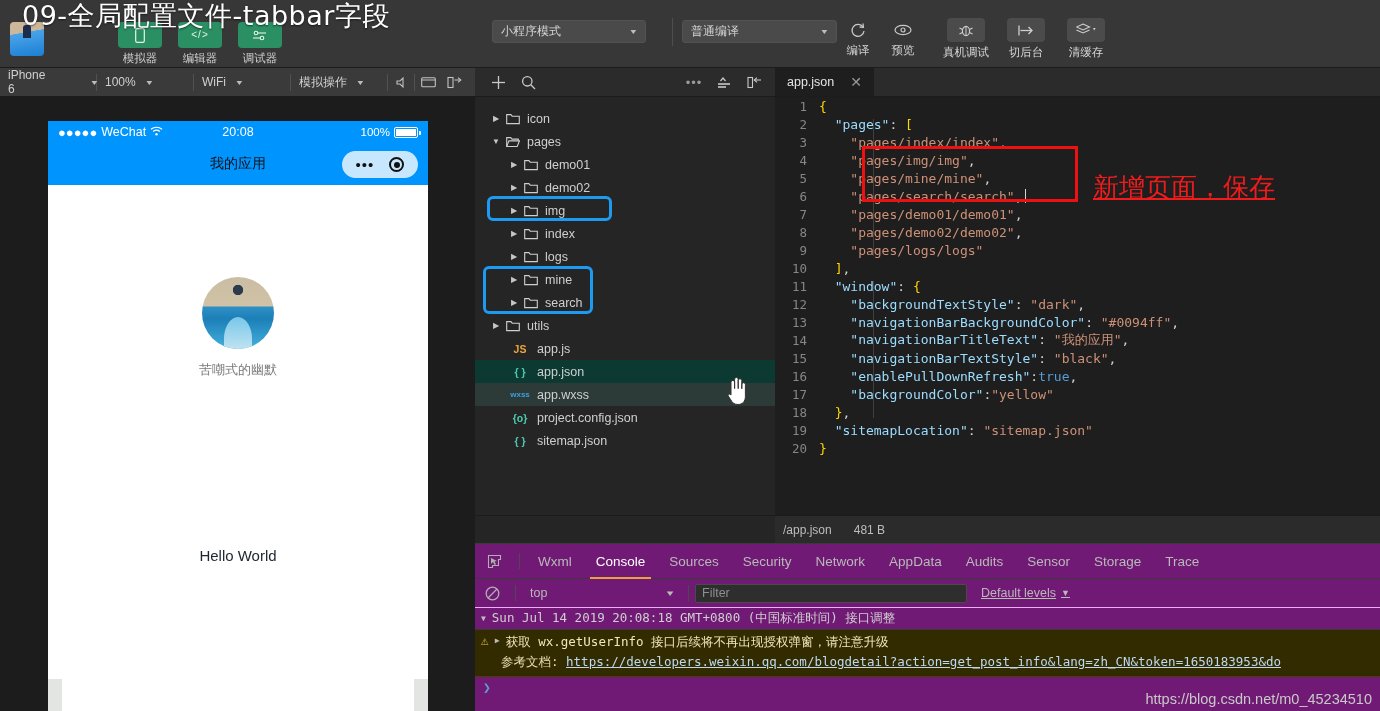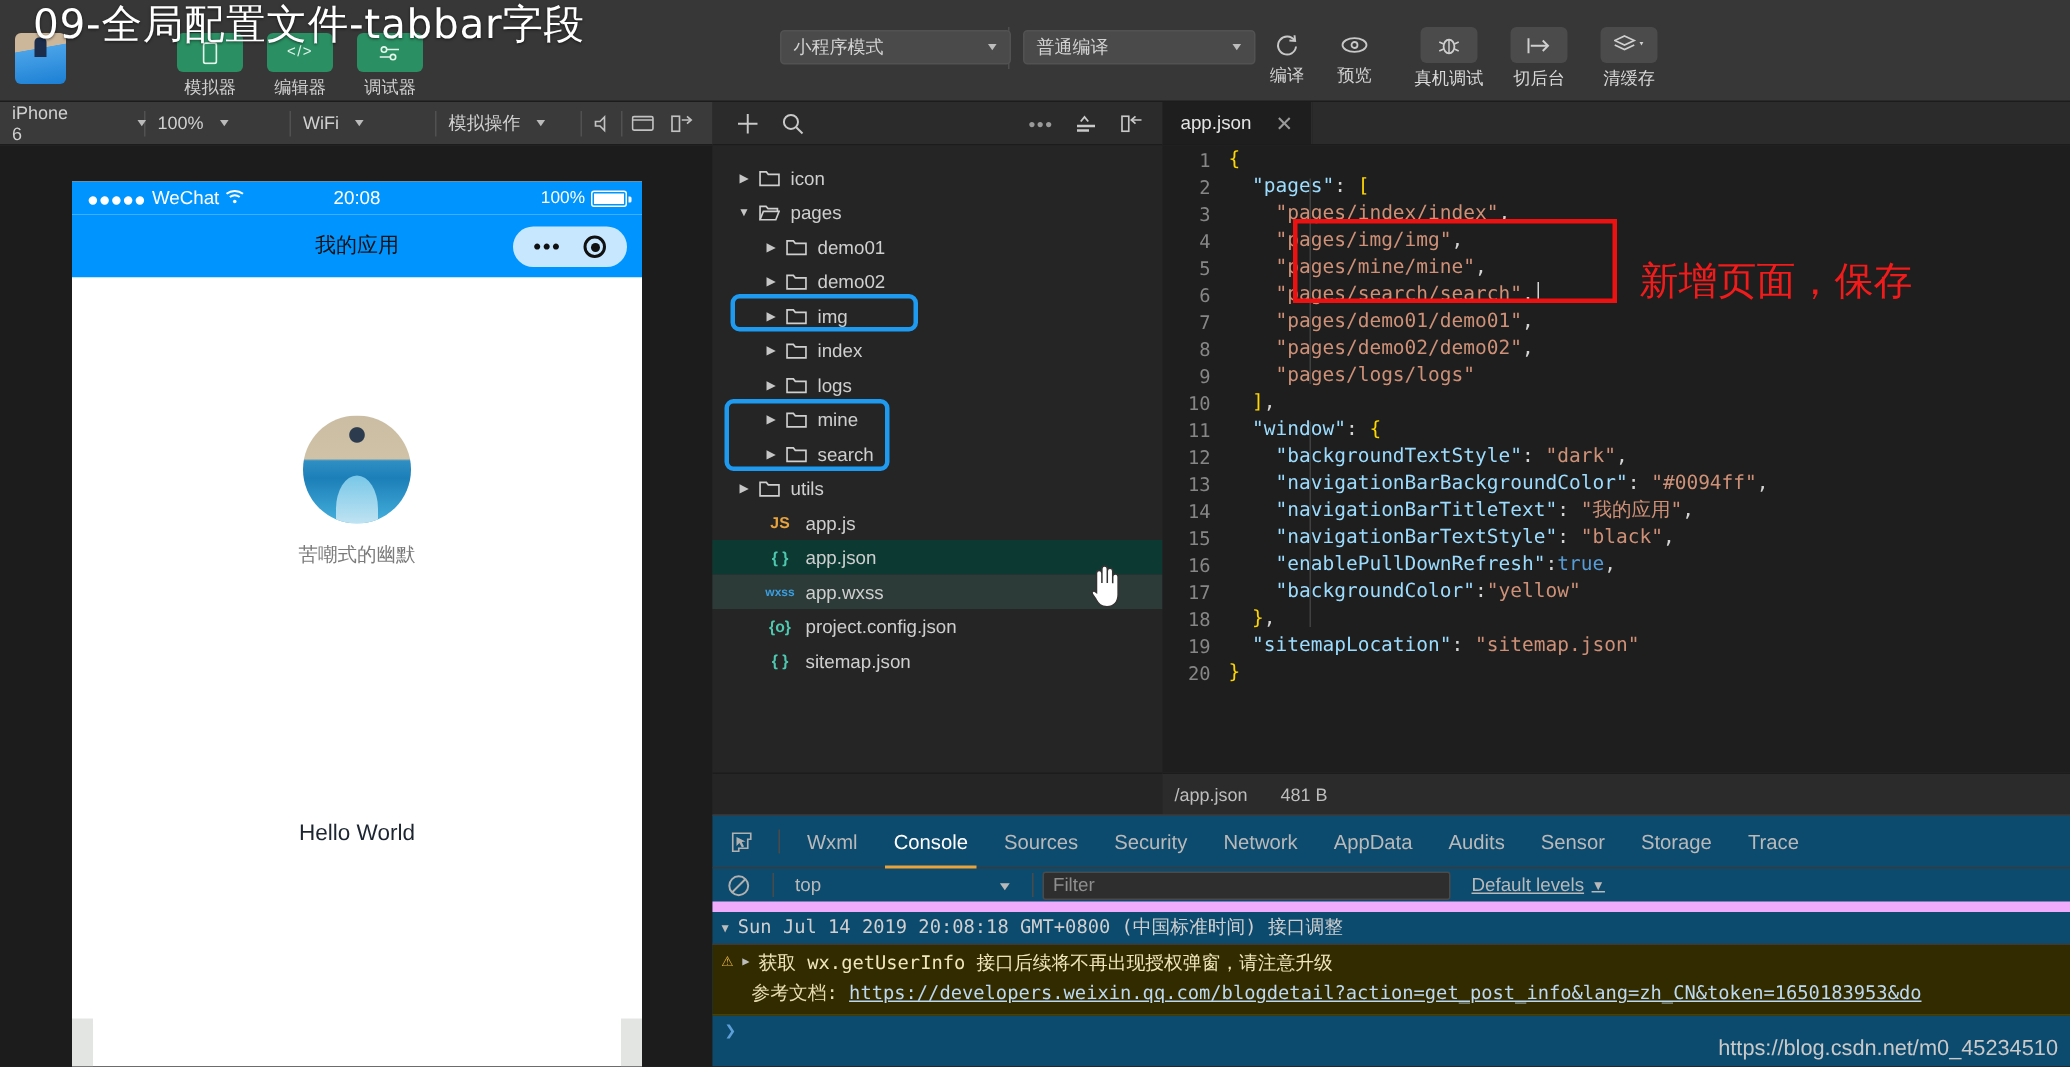--- a/index.html
+++ b/index.html
@@ -163,38 +163,38 @@
   .ln { width:44px; text-align:right; padding-right:12px; color:#868686; font-size:12.5px; flex:0 0 44px;}
   .code { color:#d4d4d4; }
   .k { color:#9cdcfe; }
   .s { color:#ce9178; }
   .p { color:#d4d4d4; }
   .b { color:#ffd700; }
   .n { color:#569cd6; }
   .guide { position:absolute; width:1px; background:#404040; }
   .caret-line { display:inline-block; width:1px; height:14px; background:#d4d4d4; vertical-align:-2px; margin-left:2px;}
   .red-box { position:absolute; border:3px solid #ee1111; pointer-events:none; }
-  .annot { position:absolute; color:#f21b1b; font-size:26px; font-family:"DejaVu Sans",sans-serif; white-space:nowrap; }
+  .annot { position:absolute; color:#f21b1b; font-size:26px; font-family:"DejaVu Sans",sans-serif; white-space:nowrap;text-decoration:underline; }
 
   .statusline {
     position:absolute; left:775px; top:515px; width:605px; height:28px; background:#2b2b2b;
     display:flex; align-items:center; color:#bdbdbd; font-size:12px; gap:22px; padding-left:8px;
     border-top:1px solid #1c1c1c;
   }
   .treefoot { position:absolute; left:475px; top:515px; width:300px; height:28px; background:#252526; border-top:1px solid #1c1c1c;}
 
   
-  .devtools { position:absolute; left:475px; top:543px; width:905px; height:168px; background:#0c4a6e; border-top:1px solid #3a3a3a;}
+  .devtools { position:absolute; left:475px; top:543px; width:905px; height:168px; background:#701a75; border-top:1px solid #3a3a3a;}
   .dt-tabs { height:35px; display:flex; align-items:center; color:#b9b9b9; font-size:13.5px; border-bottom:1px solid #3a3a3a;}
   .dt-inspect { width:38px; height:35px; display:flex; align-items:center; justify-content:center; color:#b0b0b0; cursor:pointer;}
   .dt-sep { width:1px; height:16px; background:#4a4a4a; margin:0 6px;}
   .dt-tab { padding: 0 12px; height:35px; display:flex; align-items:center; cursor:pointer; position:relative;}
   .dt-tab.active { color:#ffffff; }
   .dt-tab.active::after{content:"";position:absolute;left:6px;right:6px;bottom:0;height:2px;background:#e8a33d;}
-  .dt-filterbar { height:29px; display:flex; align-items:center; border-bottom:7px solid #f0abfc; color:#b9b9b9; font-size:12.5px; }
+  .dt-filterbar { height:29px; display:flex; align-items:center; border-bottom:1px solid #f0abfc; color:#b9b9b9; font-size:12.5px; }
   .dt-ban { width:34px;height:29px;display:flex;align-items:center;justify-content:center;color:#b0b0b0;cursor:pointer;}
   .ctx { display:flex;align-items:center; width:160px; height:21px; padding-left:8px; cursor:pointer;}
   .ctx .cc { margin-left:auto; margin-right:8px; font-size:8px; transform:scaleX(1.4); }
   .filterinput { width:272px; height:19px; background:#2e2e2e; border:1px solid #4a4a4a; border-radius:2px; color:#8e8e8e; font-size:12.5px; padding:0 6px; display:flex; align-items:center;}
   .levels { margin-left:14px; display:flex; align-items:center; gap:5px; cursor:pointer;text-decoration:underline;}
   .console-body { font-family:"DejaVu Sans Mono","Liberation Mono",monospace; font-size:12.5px; }
   .cl-head { height:22px; display:flex; align-items:center; color:#cfcfcf; padding-left:6px; gap:6px; border-bottom:1px solid #3a3a3a;}
   .tri { font-size:8px; color:#bdbdbd; }
   .warnrow { background:#332b00; border-bottom:1px solid #4a4000; padding: 4px 6px 5px 6px; color:#e6d9a0; }
   .warnrow .l1 { display:flex; align-items:flex-start; gap:6px; color:#f0e6bb;}
@@ -237,21 +237,21 @@
               <circle cx="9" cy="8" r="1.8" fill="none" stroke="#e4f5ea" stroke-width="1.1"></circle>
               <line x1="0" y1="8" x2="7" y2="8" stroke="#e4f5ea" stroke-width="1.1"></line>
             </svg>
         </div>
         <div class="tool-lbl">调试器</div>
       </div>
     </div>
 
     <div class="vdiv" style="left:672px;"></div>
 
-    <div class="sel-wrap" style="left:492px; width:154px;margin-left:28px;">
+    <div class="sel-wrap" style="left:492px; width:154px;">
       <div class="sel">
         <span>小程序模式</span>
         <span class="caret">▼</span>
       </div>
     </div>
 
     <div class="sel-wrap" style="left:682px; width:155px;">
       <div class="sel">
         <span>普通编译</span>
         <span class="caret">▼</span>

